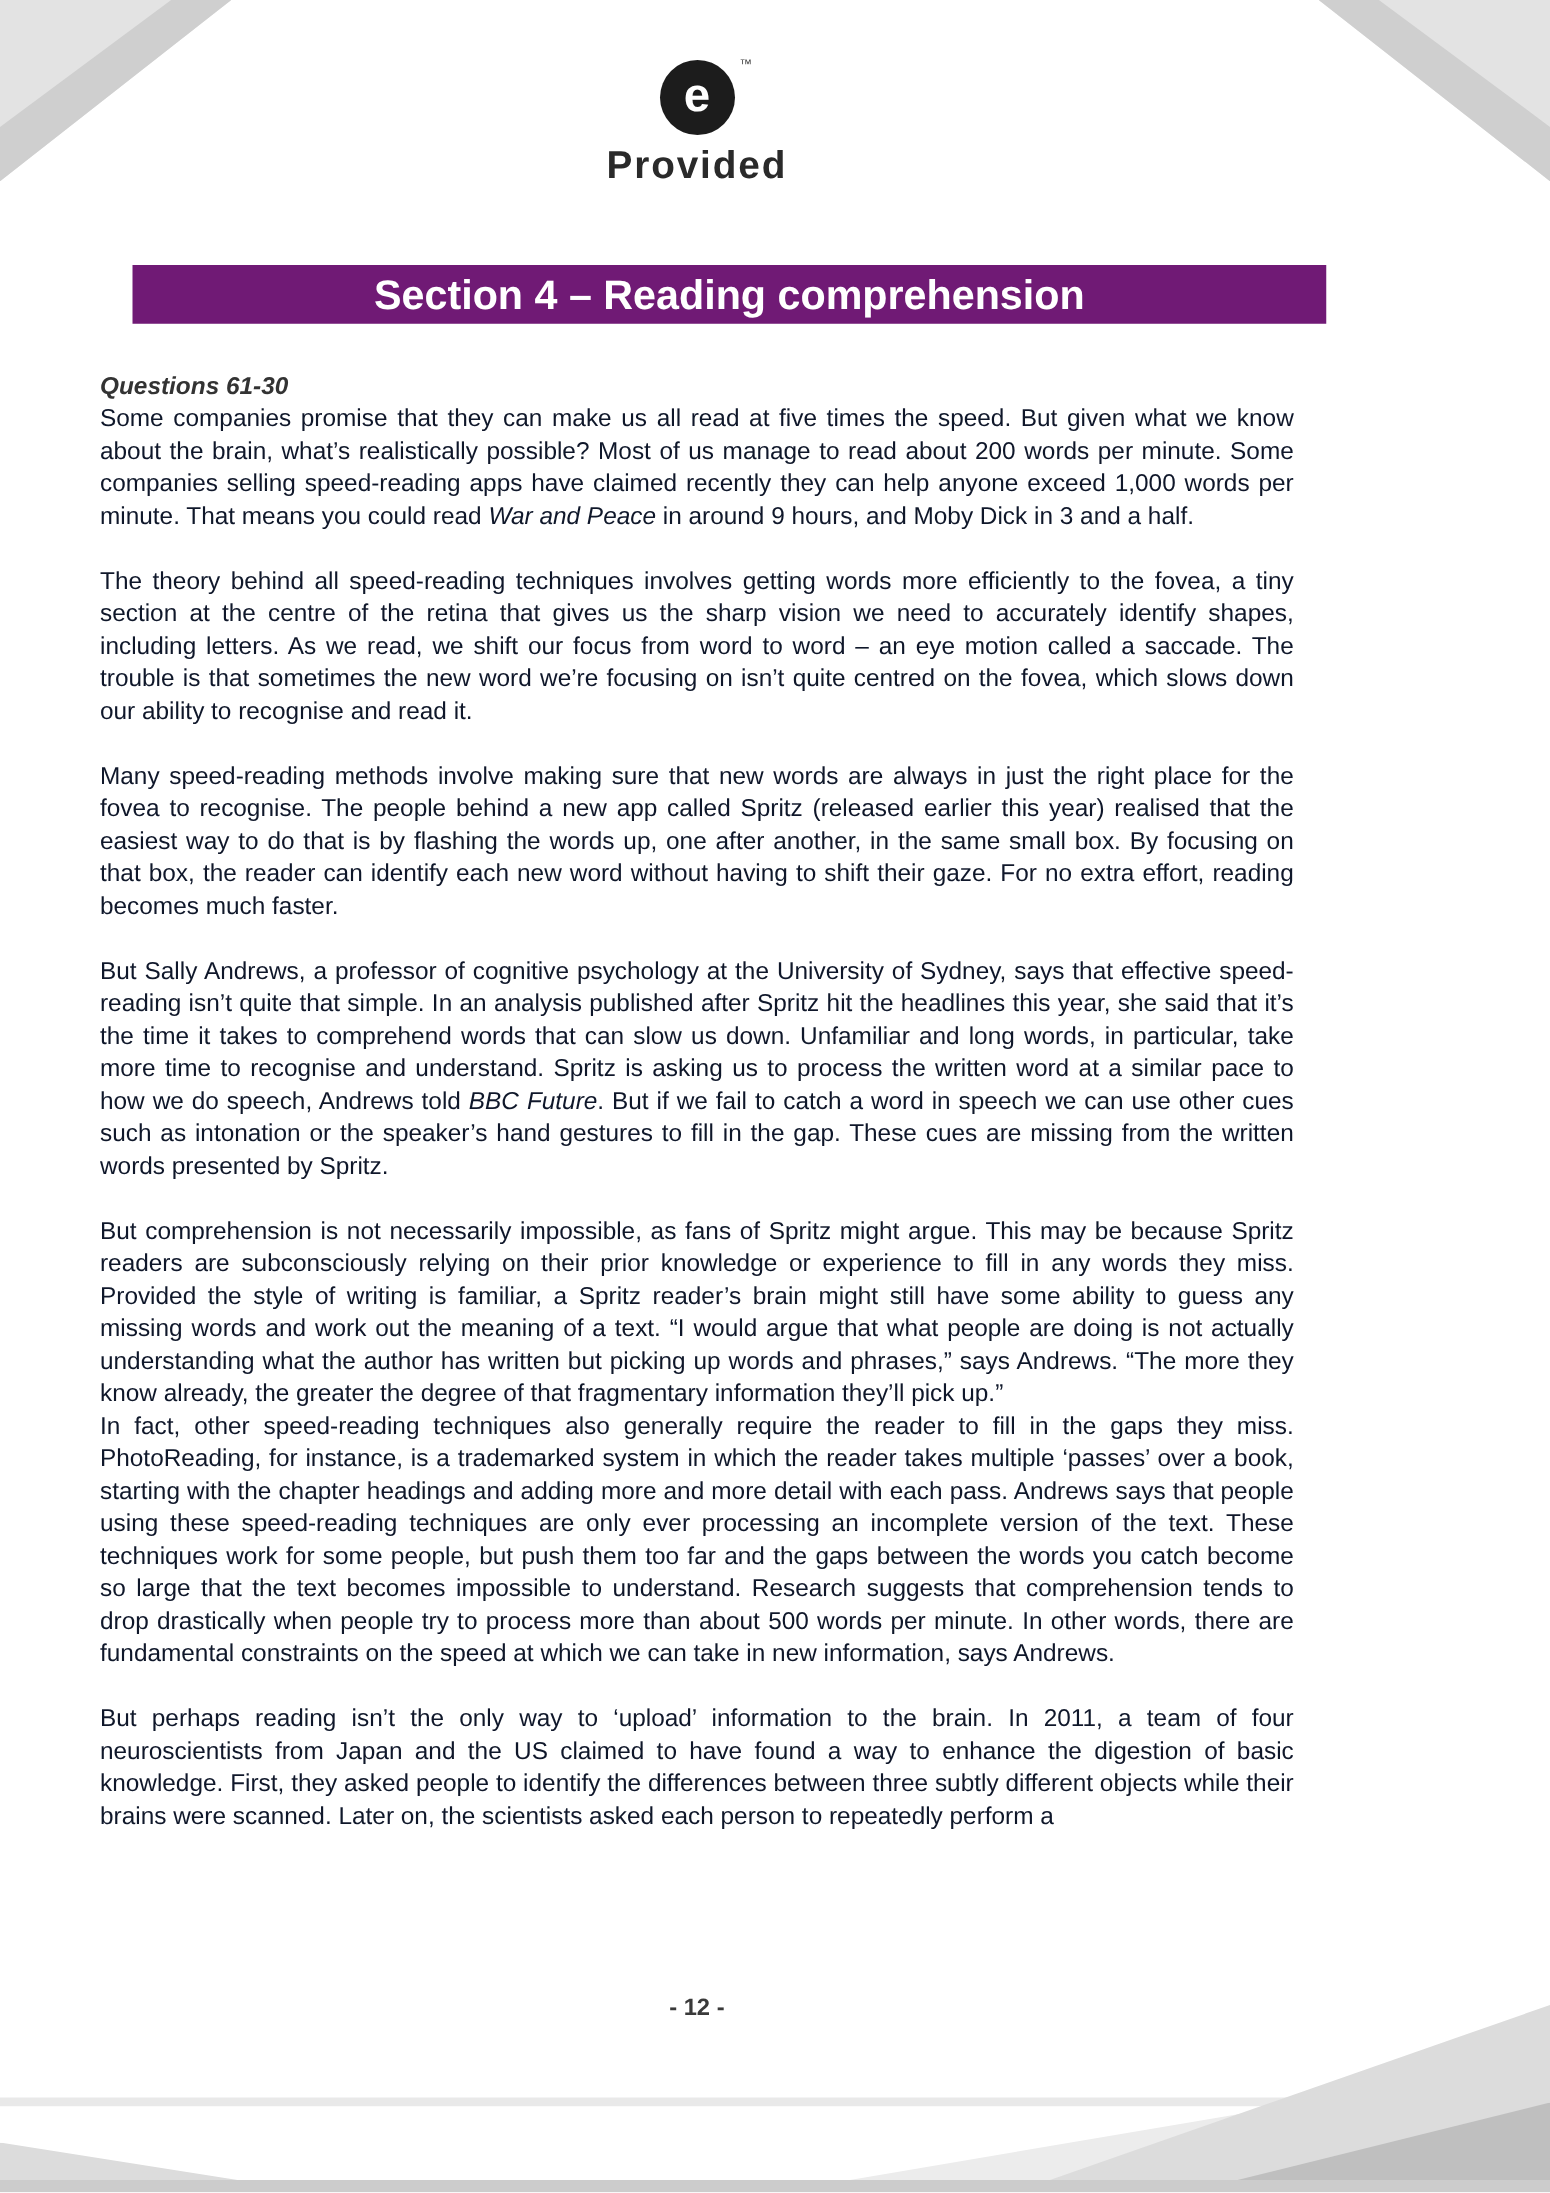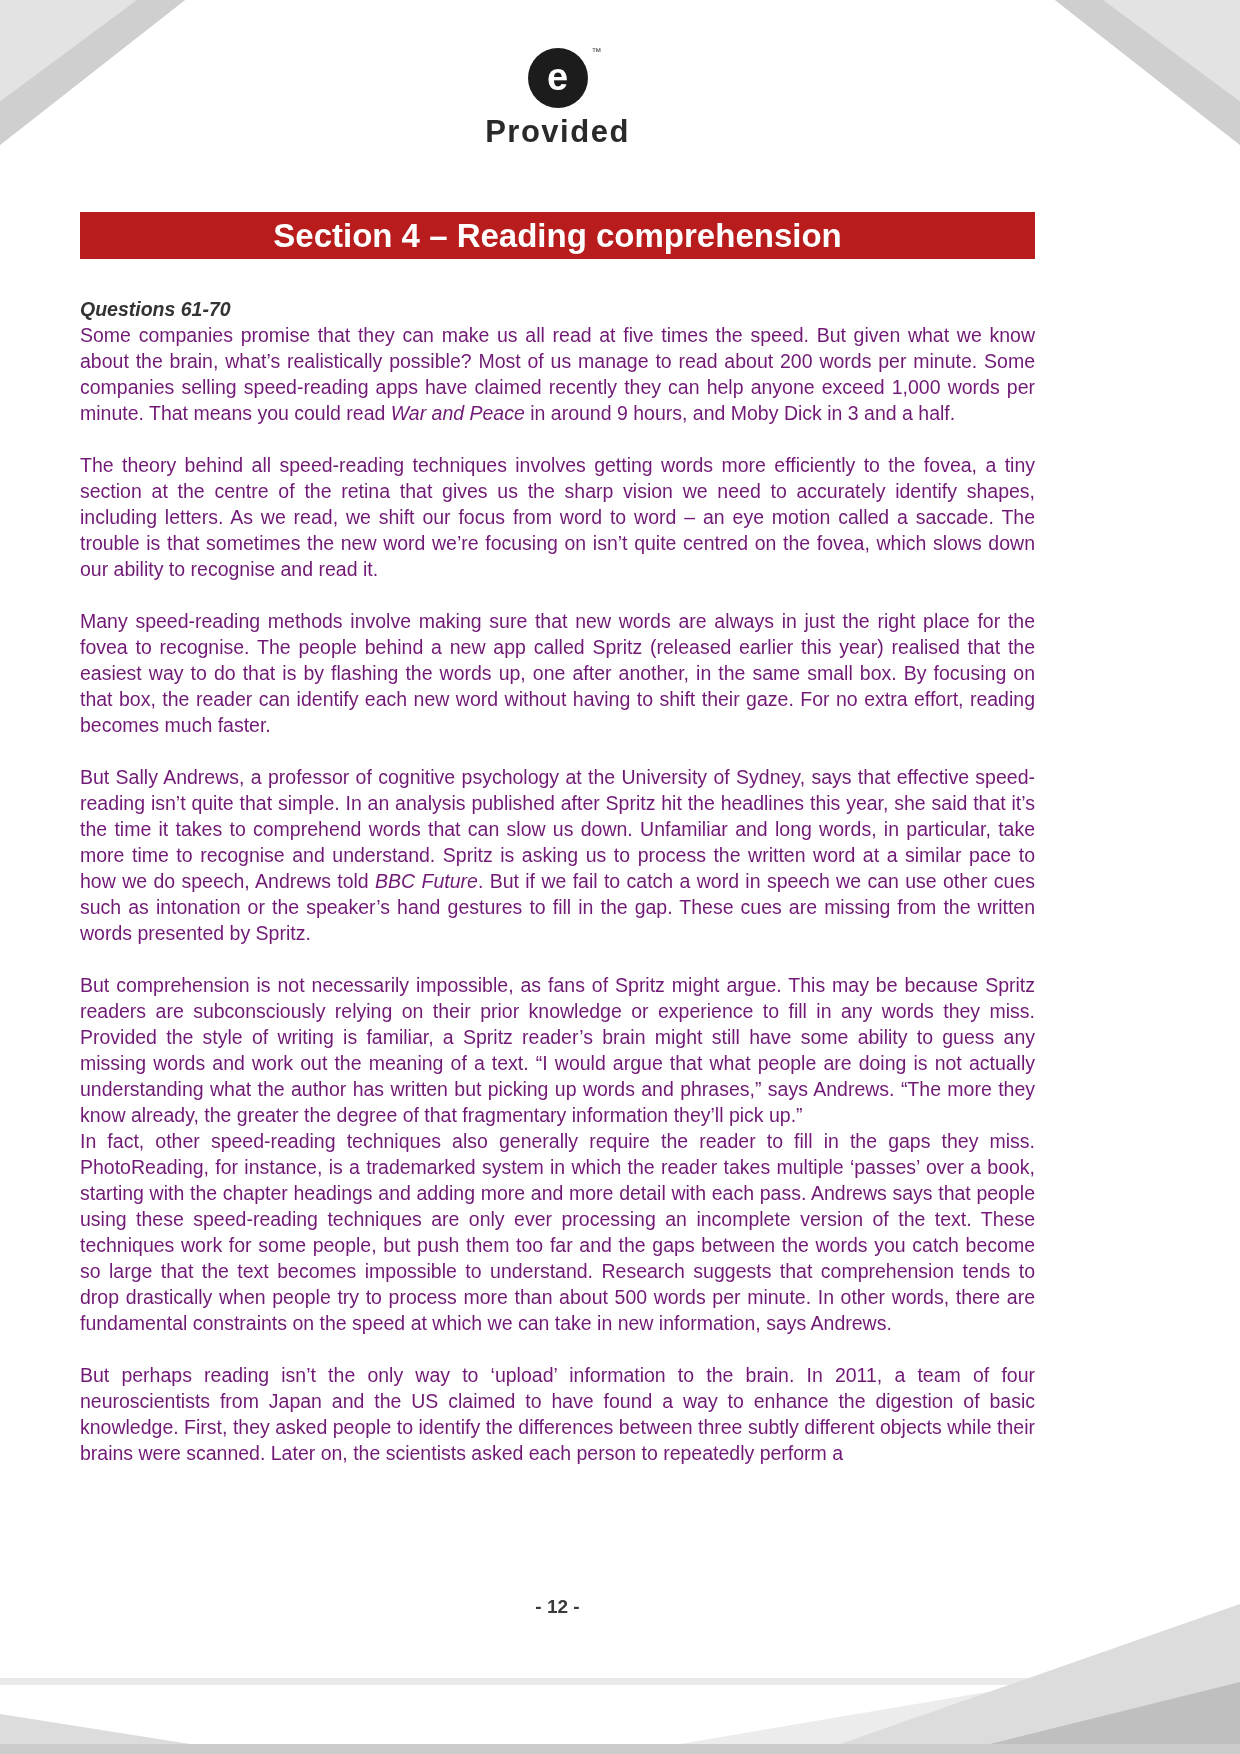--- a/index.html
+++ b/index.html
@@ -97,21 +97,21 @@
     font-weight: bold;
     font-style: italic;
     color: #333333;
     line-height: 26px;
   }
   .para {
     margin: 0;
     font-size: 19.5px;
     line-height: 26px;
     text-align: justify;
-    color: #701a75;
+    color: #0f172a;
   }
   .para.gap { margin-top: 26px; }
   .it { font-style: italic; }
 
   
   .page-footer {
     position: absolute;
     left: 80px; top: 1596px;
     width: 955px;
     text-align: center;
@@ -137,26 +137,26 @@
   <div class="deco deco-bottom-bar"></div>
 
   <header class="logo-block">
     <div class="logo-circle">
       <span class="logo-e">e</span>
       <span class="logo-tm">™</span>
     </div>
     <div class="wordmark">Provided</div>
   </header>
 
-  <div class="banner" style="background-color: #b91c1c;">
+  <div class="banner" style="background-color: #701a75; margin-left: 26px;">
     <span style="color: rgb(255, 255, 255);">Section 4 – Reading comprehension</span>
   </div>
 
   <main class="content">
-    <h3 class="questions">Questions 61-70</h3>
+    <h3 class="questions">Questions 61-30</h3>
     <div>
         <p class="para"><span>Some companies promise that they can make us all read at five times the speed. But given what we know about the brain, what’s realistically possible? Most of us manage to read about 200 words per minute. Some companies selling speed-reading apps have claimed recently they can help anyone exceed 1,000 words per minute. That means you could read </span><span class="it">War and Peace</span><span> in around 9 hours, and Moby Dick in 3 and a half.</span></p>
         <p class="para gap"><span>The theory behind all speed-reading techniques involves getting words more efficiently to the fovea, a tiny section at the centre of the retina that gives us the sharp vision we need to accurately identify shapes, including letters. As we read, we shift our focus from word to word – an eye motion called a saccade. The trouble is that sometimes the new word we’re focusing on isn’t quite centred on the fovea, which slows down our ability to recognise and read it.</span></p>
         <p class="para gap"><span>Many speed-reading methods involve making sure that new words are always in just the right place for the fovea to recognise. The people behind a new app called Spritz (released earlier this year) realised that the easiest way to do that is by flashing the words up, one after another, in the same small box. By focusing on that box, the reader can identify each new word without having to shift their gaze. For no extra effort, reading becomes much faster.</span></p>
         <p class="para gap"><span>But Sally Andrews, a professor of cognitive psychology at the University of Sydney, says that effective speed-reading isn’t quite that simple. In an analysis published after Spritz hit the headlines this year, she said that it’s the time it takes to comprehend words that can slow us down. Unfamiliar and long words, in particular, take more time to recognise and understand. Spritz is asking us to process the written word at a similar pace to how we do speech, Andrews told </span><span class="it">BBC Future</span><span>. But if we fail to catch a word in speech we can use other cues such as intonation or the speaker’s hand gestures to fill in the gap. These cues are missing from the written words presented by Spritz.</span></p>
         <p class="para gap"><span>But comprehension is not necessarily impossible, as fans of Spritz might argue. This may be because Spritz readers are subconsciously relying on their prior knowledge or experience to fill in any words they miss. Provided the style of writing is familiar, a Spritz reader’s brain might still have some ability to guess any missing words and work out the meaning of a text. “I would argue that what people are doing is not actually understanding what the author has written but picking up words and phrases,” says Andrews. “The more they know already, the greater the degree of that fragmentary information they’ll pick up.”</span></p>
         <p class="para"><span>In fact, other speed-reading techniques also generally require the reader to fill in the gaps they miss. PhotoReading, for instance, is a trademarked system in which the reader takes multiple ‘passes’ over a book, starting with the chapter headings and adding more and more detail with each pass. Andrews says that people using these speed-reading techniques are only ever processing an incomplete version of the text. These techniques work for some people, but push them too far and the gaps between the words you catch become so large that the text becomes impossible to understand. Research suggests that comprehension tends to drop drastically when people try to process more than about 500 words per minute. In other words, there are fundamental constraints on the speed at which we can take in new information, says Andrews.</span></p>
         <p class="para gap"><span>But perhaps reading isn’t the only way to ‘upload’ information to the brain. In 2011, a team of four neuroscientists from Japan and the US claimed to have found a way to enhance the digestion of basic knowledge. First, they asked people to identify the differences between three subtly different objects while their brains were scanned. Later on, the scientists asked each person to repeatedly perform a</span></p>
       </div>
   </main>

